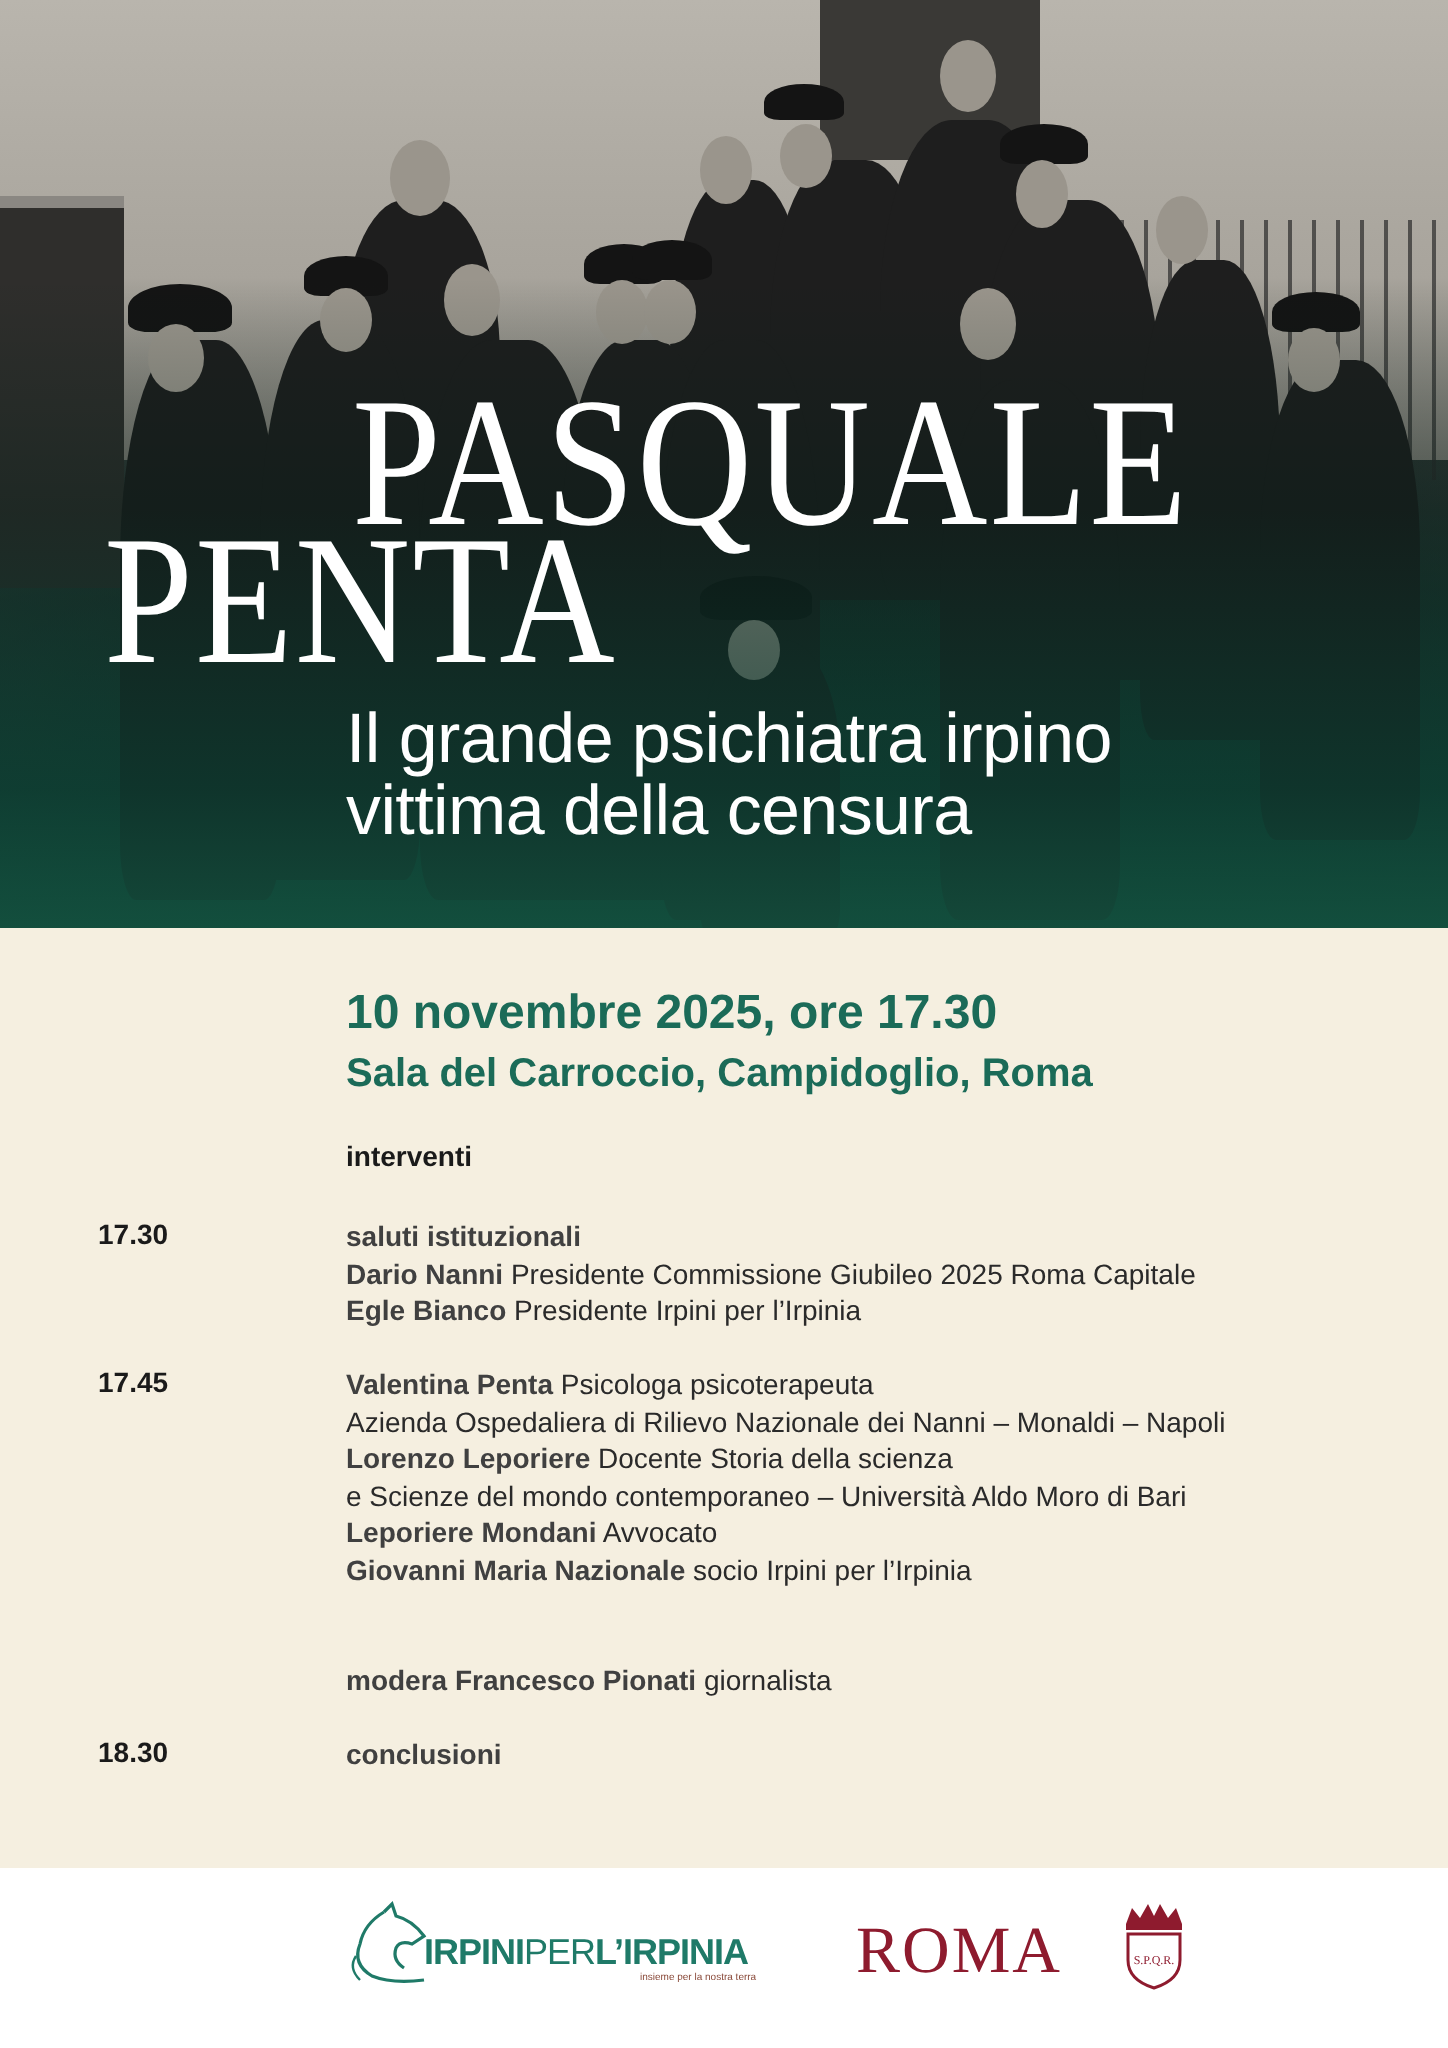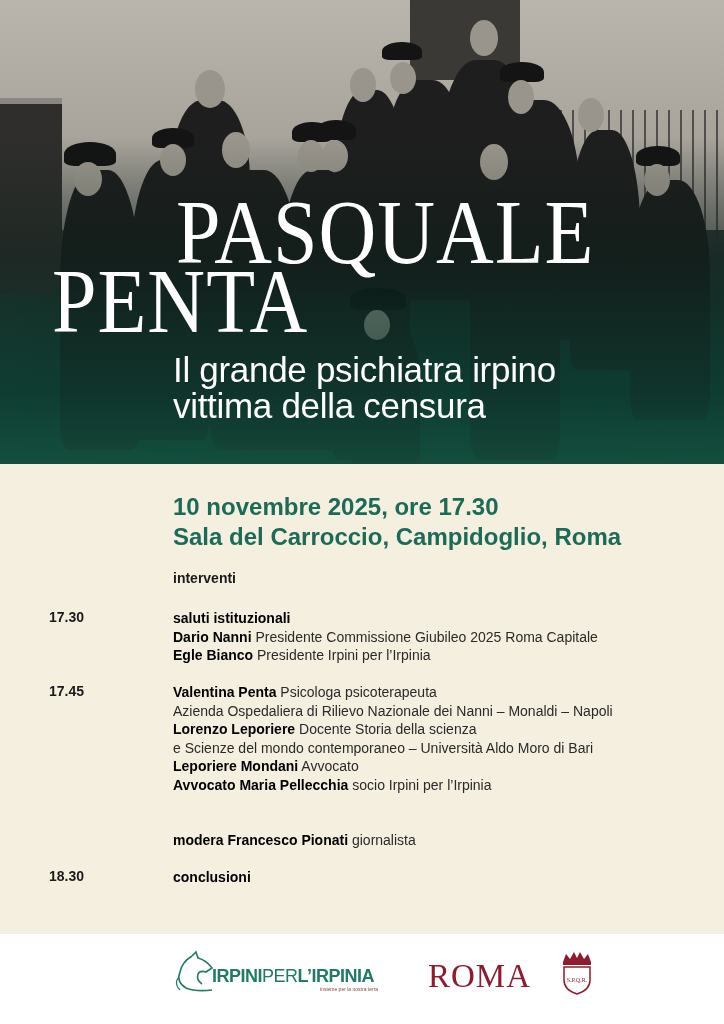--- a/index.html
+++ b/index.html
@@ -19,26 +19,26 @@
   .hero .rail{position:absolute;left:560px;top:110px;width:160px;height:130px;
     background:repeating-linear-gradient(90deg,#2a2a2a 0 2px,transparent 2px 12px);opacity:0.7;}
   .hero .tint{position:absolute;left:0;top:0;width:724px;height:464px;
     background:linear-gradient(180deg,rgba(0,0,0,0) 30%,rgba(0,30,22,0.35) 55%,rgba(10,60,48,0.75) 85%,rgba(18,80,62,0.85) 100%);}
   .title{position:absolute;color:#ffffff;font-family:"Liberation Serif",serif;font-weight:400;letter-spacing:1px;line-height:1;}
   .title.l1{left:176px;top:186px;font-size:80px;transform:scaleY(1.15);transform-origin:left top;}
   .title.l2{left:52px;top:255px;font-size:80px;transform:scaleY(1.15);transform-origin:left top;}
   .subtitle{position:absolute;left:173px;top:352px;color:#ffffff;font-size:35px;line-height:36px;font-weight:400;letter-spacing:-0.3px;}
   .info{position:absolute;left:0;top:464px;width:724px;height:470px;background:#f5efe0;}
   .date{position:absolute;left:173px;top:492px;color:#1b6b58;font-weight:700;font-size:24px;line-height:30px;}
-  .venue{position:absolute;left:173px;top:522px;color:#1b6b58;font-weight:700;font-size:24px;line-height:30px;}
+  .venue{position:absolute;left:173px;top:522px;color:#1b6b58;font-weight:700;font-size:20px;line-height:30px;}
   .prog-label{position:absolute;left:173px;top:570px;color:#1a1a1a;font-weight:700;font-size:14px;}
   .row{position:absolute;left:0;width:724px;}
   .time{position:absolute;left:49px;font-weight:700;font-size:14px;color:#1a1a1a;}
   .lines{position:absolute;left:173px;font-size:14px;line-height:18.5px;color:#2a2a2a;}
-  .lines b{color:#000000;font-weight:700;}
+  .lines b{color:#404040;font-weight:700;}
   .line{display:block;white-space:nowrap;}
   .footer{position:absolute;left:0;top:934px;width:724px;height:90px;background:#ffffff;}
   .logo-irpini{position:absolute;left:170px;top:948px;width:215px;height:52px;}
   .logo-irpini .fox{position:absolute;left:2px;top:2px;width:50px;height:44px;}
   .logo-irpini .wordmark{position:absolute;left:42px;top:18px;font-weight:700;font-size:18px;color:#1f7a68;letter-spacing:-0.5px;white-space:nowrap;}
   .logo-irpini .wordmark .thin{font-weight:400;}
   .logo-irpini .tagline{position:absolute;left:150px;top:38px;font-size:5px;color:#8a4a3a;white-space:nowrap;}
   .logo-roma{position:absolute;left:428px;top:958px;font-family:"Liberation Serif",serif;color:#8e1b2e;font-size:33px;letter-spacing:1px;}
   .crest{position:absolute;left:557px;top:950px;width:40px;height:46px;}
 </style>
@@ -113,21 +113,21 @@
 </div>
 
 <div class="row" style="top:683px;">
   <div class="time">17.45</div>
   <div class="lines">
     <span class="line"><b>Valentina Penta</b><span> Psicologa psicoterapeuta</span></span>
     <span class="line"><b></b><span>Azienda Ospedaliera di Rilievo Nazionale dei Nanni – Monaldi – Napoli</span></span>
     <span class="line"><b>Lorenzo Leporiere</b><span> Docente Storia della scienza</span></span>
     <span class="line"><b></b><span>e Scienze del mondo contemporaneo – Università Aldo Moro di Bari</span></span>
     <span class="line"><b>Leporiere Mondani</b><span> Avvocato</span></span>
-    <span class="line"><b>Avvocato Maria Pellecchia</b><span> socio Irpini per l’Irpinia</span></span>
+    <span class="line"><b>Giovanni Maria Nazionale</b><span> socio Irpini per l’Irpinia</span></span>
   </div>
 </div>
 
 <div class="row" style="top:831px;">
   <div class="lines">
     <span class="line"><b>modera Francesco Pionati</b><span> giornalista</span></span>
   </div>
 </div>
 
 <div class="row" style="top:868px;">

